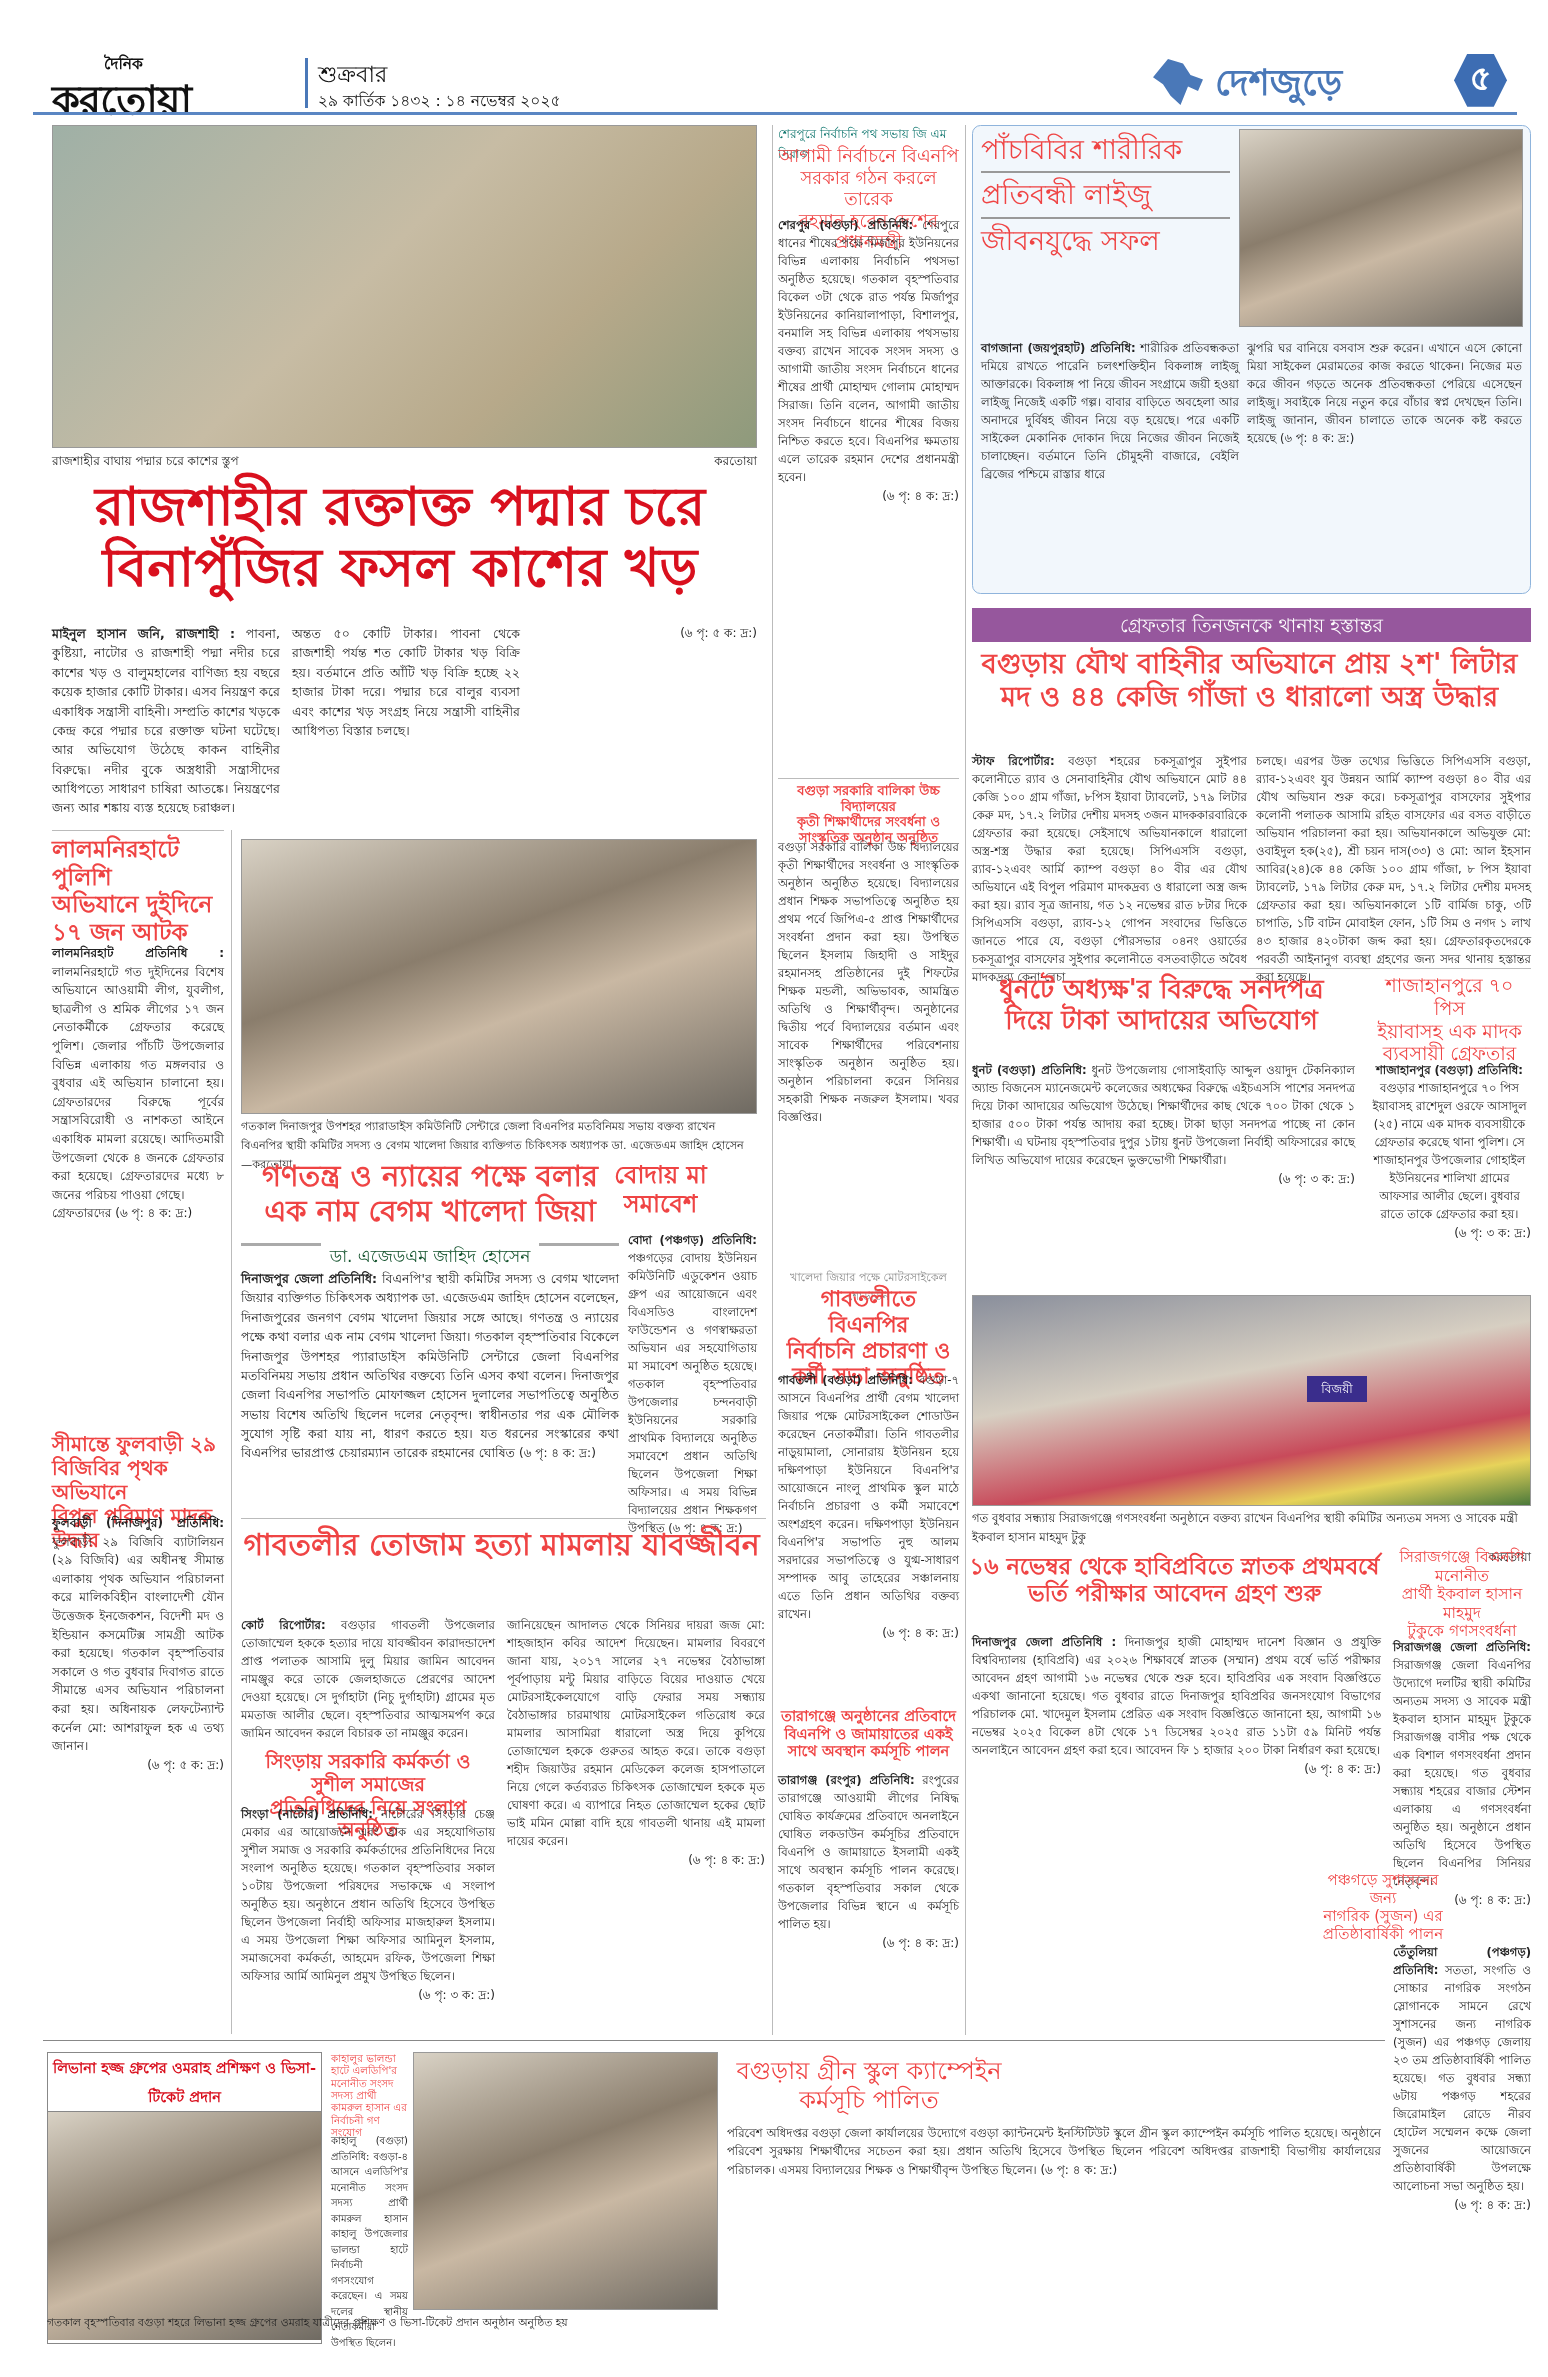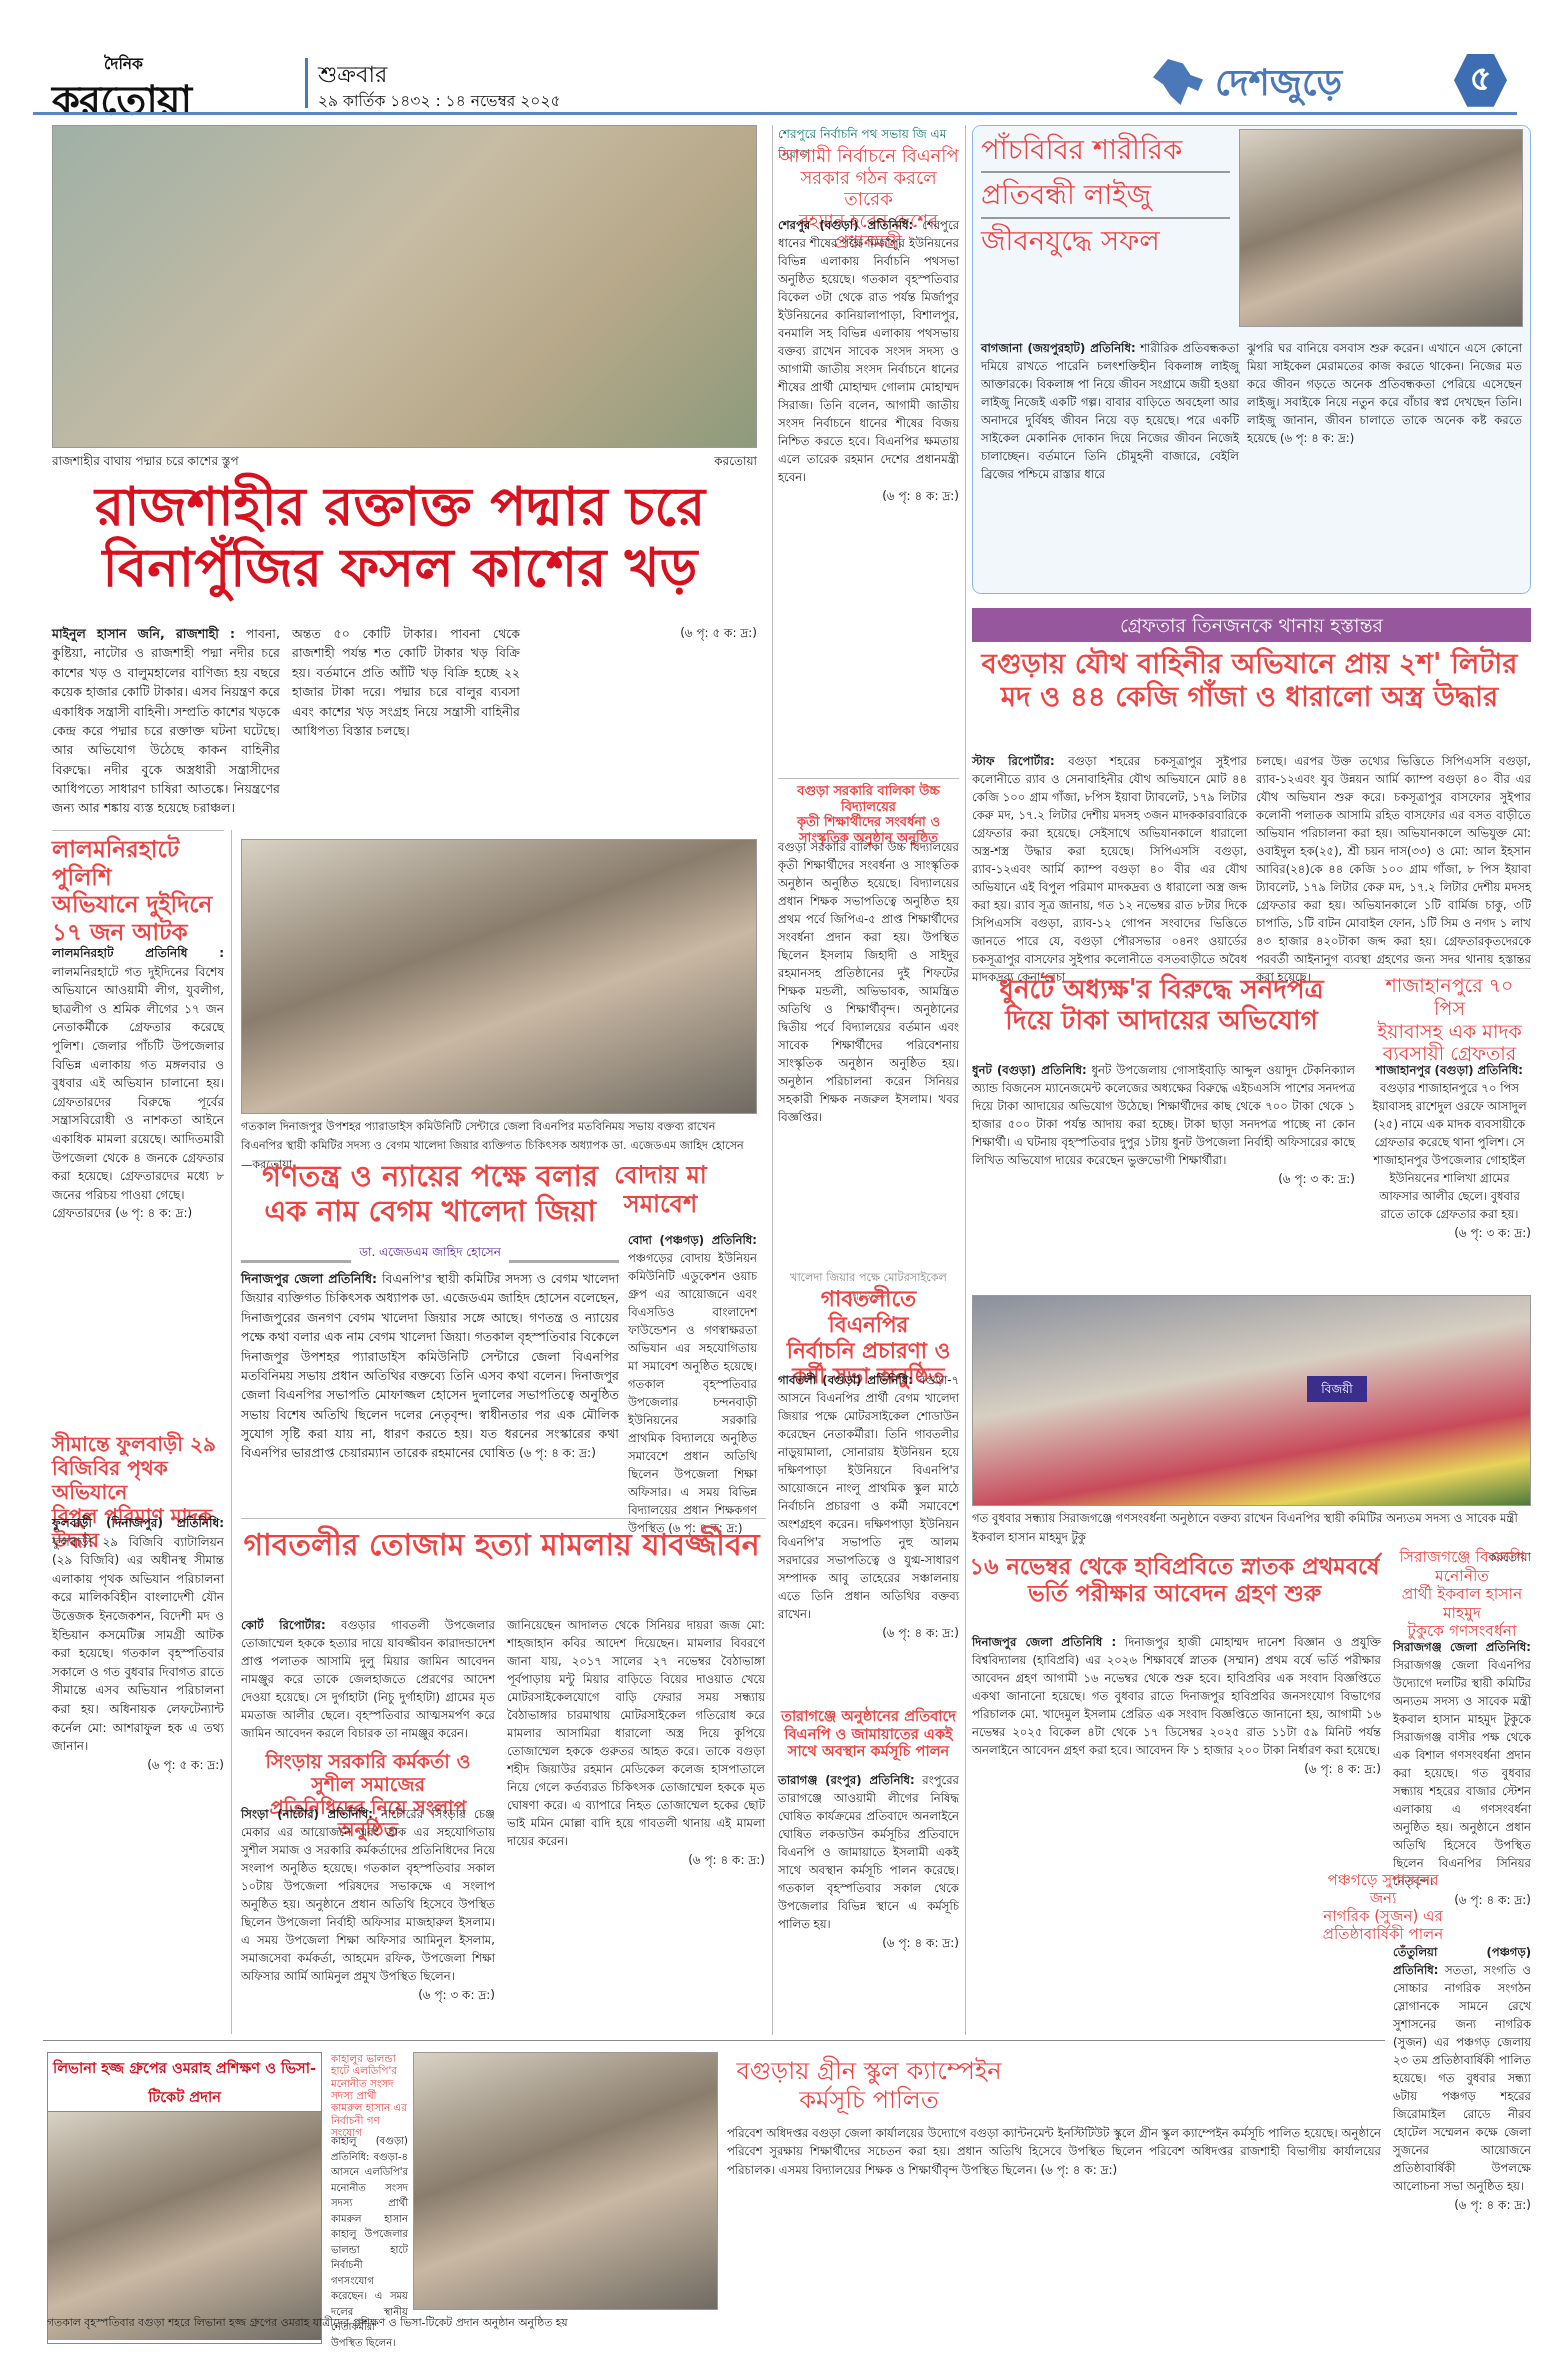--- a/index.html
+++ b/index.html
@@ -25,21 +25,21 @@
 .hl{font-weight:bold;text-align:center;line-height:1.2;color:#ef4444}
 .kicker-blue{color:#0f766e;font-size:12px;text-align:left}
 .kicker-gray{color:#888;font-size:13.8px;text-align:center}
 .body{font-size:12.5px;line-height:1.55;text-align:justify;color:#222}
 .body b{font-weight:bold}
 .cont{font-size:12px;text-align:right;color:#222}
 .col-rule{background:#bbb;width:0.9px}
 .h-rule{background:#bbb;height:0.9px}
 .boxed{border:1.7px solid #8fb4dc;border-radius:8.6px;background:#f2f7fc}
 .purple-band{background:#96579d;color:#fff;text-align:center;font-size:19px;line-height:34px}
-.byline-line{display:flex;align-items:flex-end;gap:8.6px;color:#4c1d95;font-size:12px}
+.byline-line{display:flex;align-items:flex-start;gap:8.6px;color:#14532d;font-size:17px}
 .byline-line:before,.byline-line:after{content:"";flex:1;height:3.4px;background:#aaa}
 .ad-box{border:1.7px solid #888}
 .ad-title{color:#d9101e;font-weight:bold;text-align:center;font-size:22.4px;line-height:36px}
 </style>
 </head>
 <body>
 
 <div class="abs masthead-logo">
   <span class="logo-small">দৈনিক</span>
   <span class="logo-big">করতোয়া</span>

